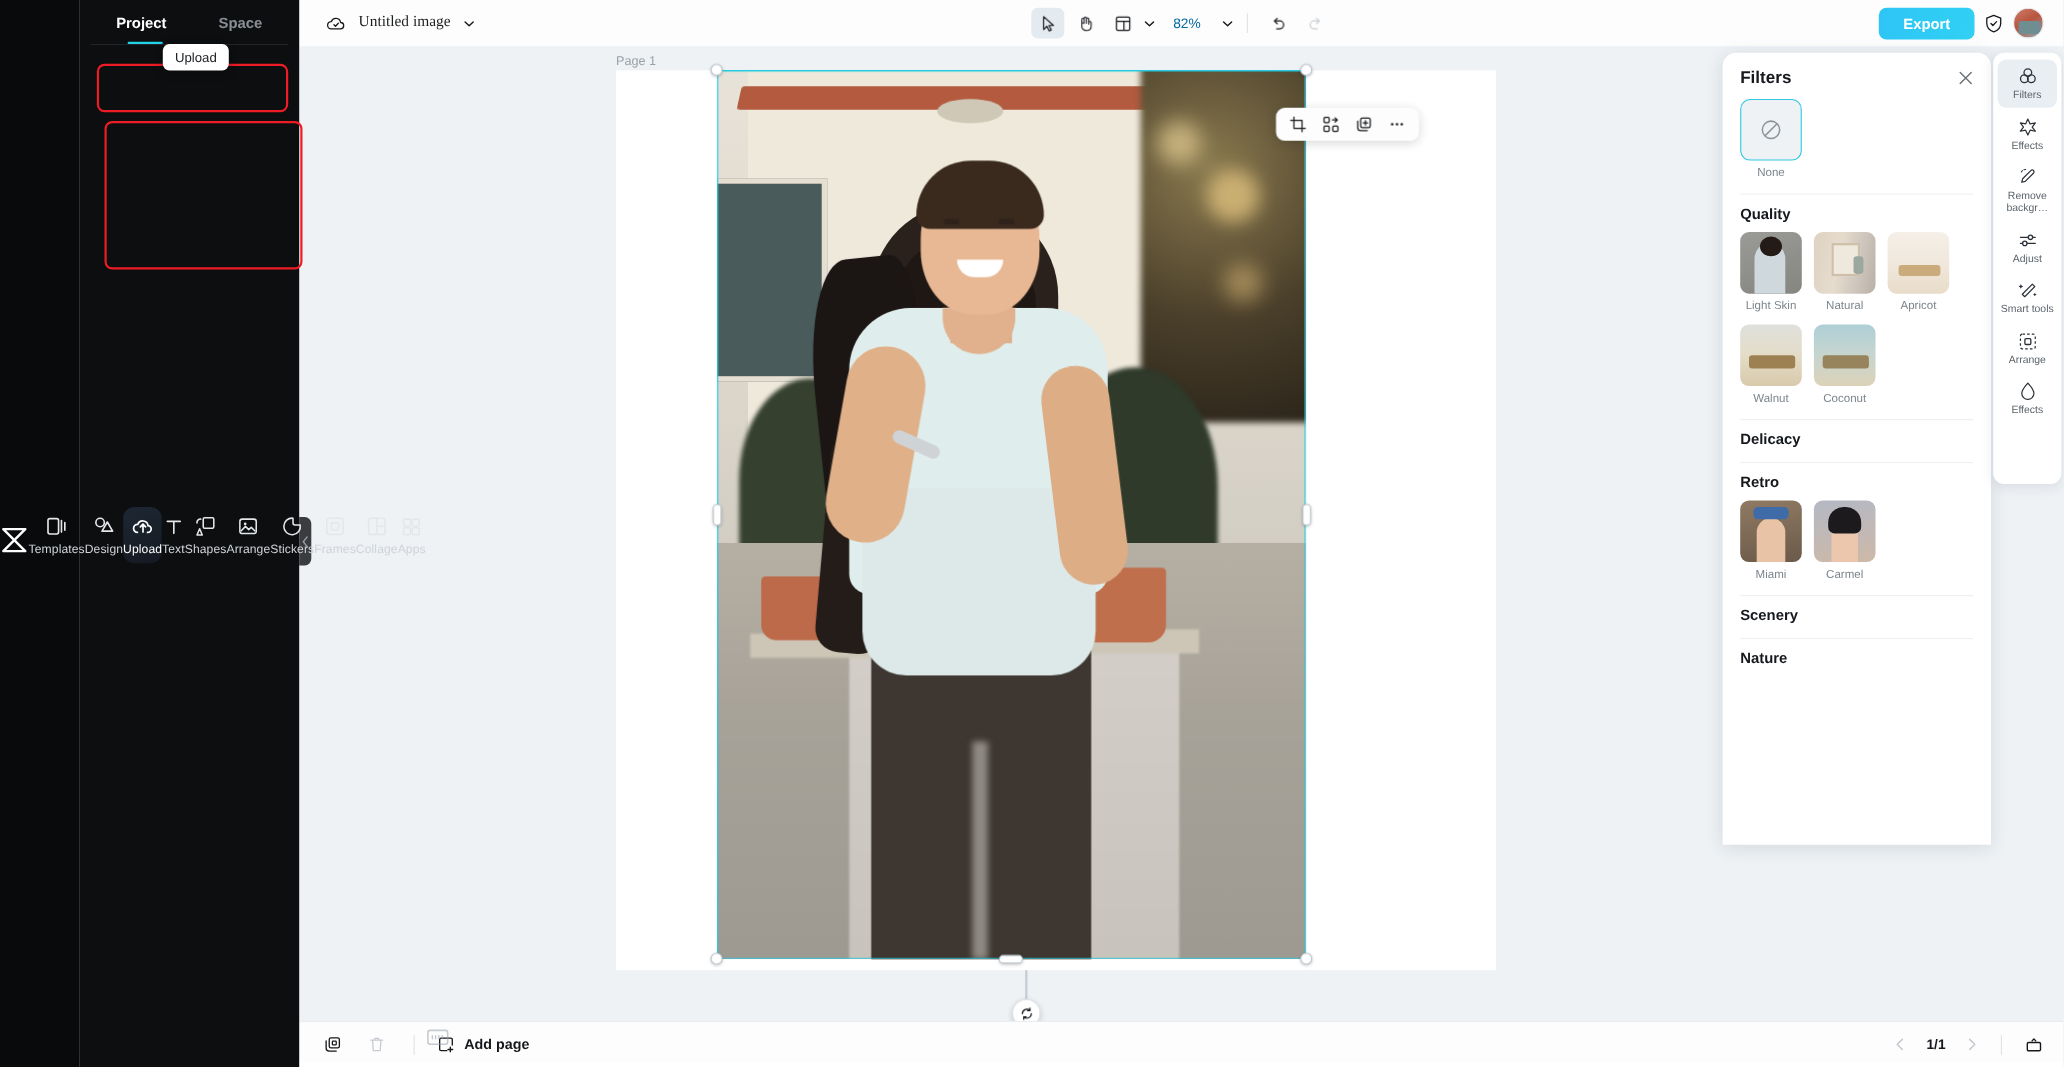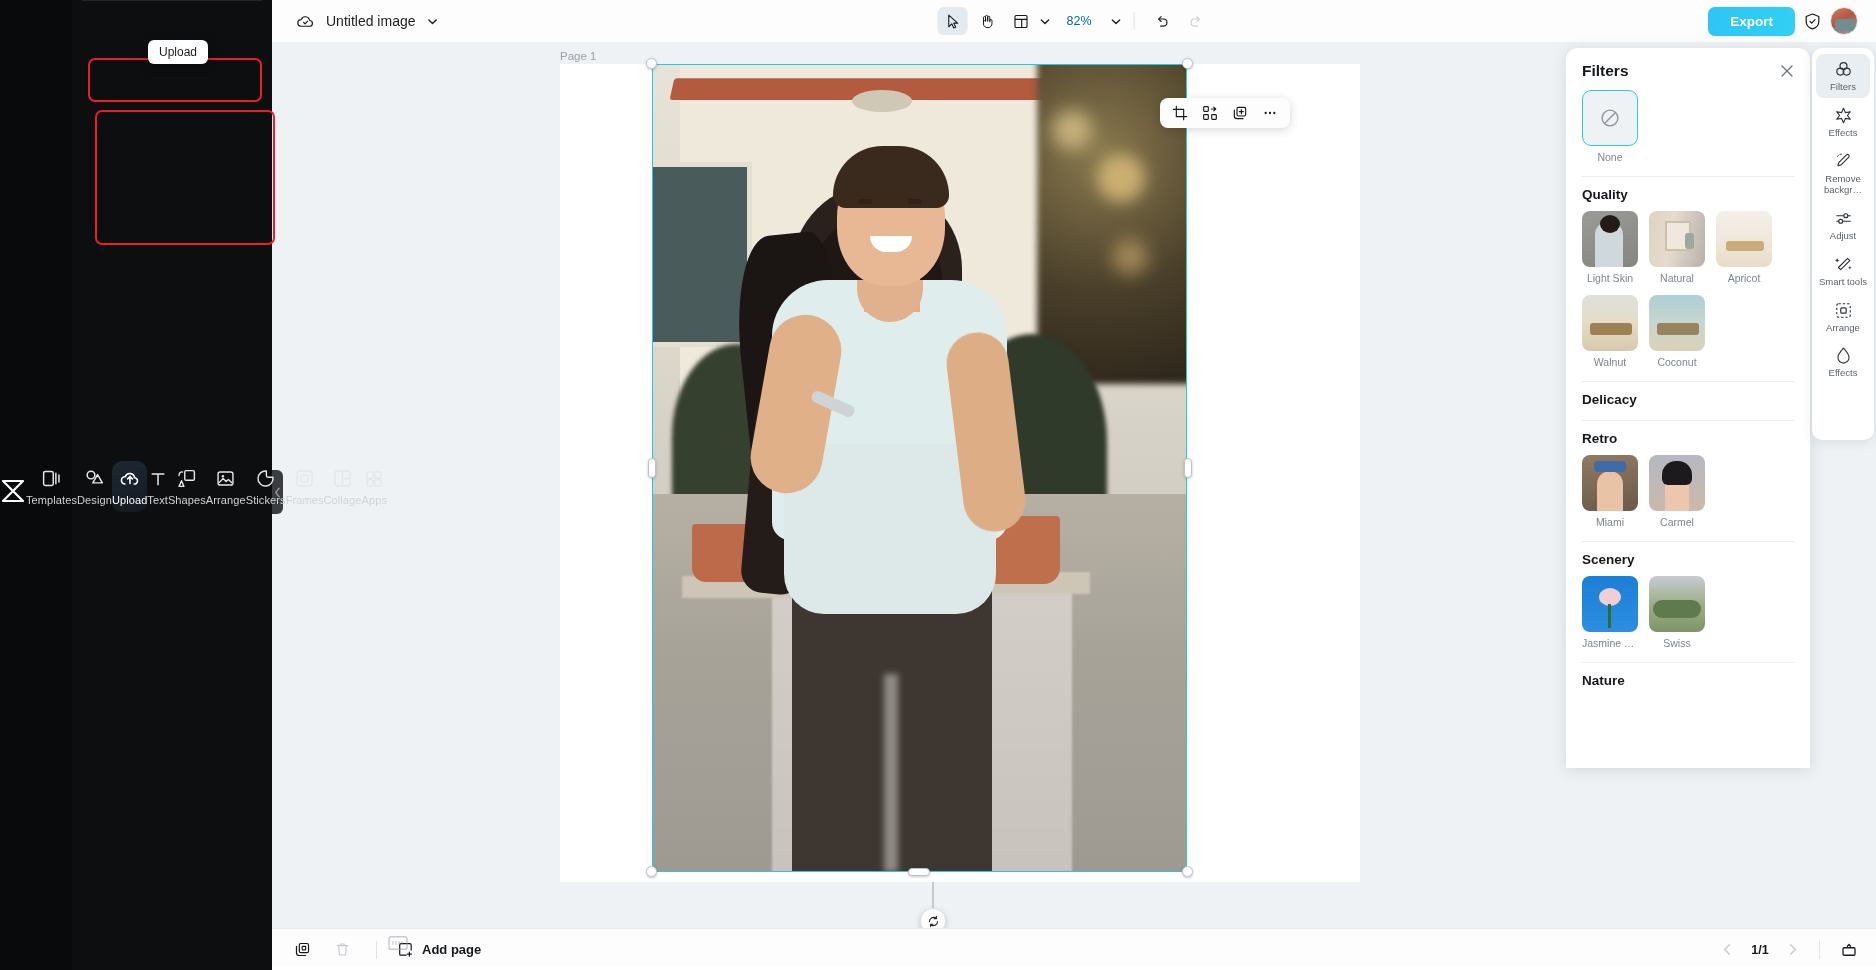--- a/index.html
+++ b/index.html
@@ -95,21 +95,21 @@
     display: flex; align-items: center; justify-content: center;
     cursor: pointer;
   }
 
   
   .topbar {
     position: absolute; left: 272px; top: 0; width: 1604px; height: 42px;
     background: #fdfdfd; display: flex; align-items: center;
     z-index: 20;
   }
-  .doc-name { display: flex; align-items: center; gap: 11px; padding-left: 24px; cursor: pointer; }
+  .doc-name { display: flex; align-items: center; gap: 11px; padding-left: 24px; cursor: pointer; font-family: Liberation Serif, serif; }
   .doc-title { font-size: 14px; color: #1b1d20; }
   .tools-center {
     position: absolute; left: 50%; transform: translateX(-50%);
     display: flex; align-items: center; gap: 4px;
   }
   .tbtn {
     width: 30px; height: 28px; border-radius: 6px;
     display: flex; align-items: center; justify-content: center; cursor: pointer;
   }
   .tbtn.sel { background: #e3eaf0; }
@@ -461,20 +461,25 @@
 
     <div class="rail-bottom">
       <svg width="22" height="18" viewBox="0 0 24 20">
           <rect x="2" y="3" width="20" height="14" rx="2.4" fill="none" stroke="#9aa0a7" stroke-width="1.6"></rect>
           <path d="M6.5 8.5v3M9.8 8.5v3M13.1 8.5v3M16.4 8.5v3" stroke="#9aa0a7" stroke-width="1.5" stroke-linecap="round"></path>
         </svg>
     </div>
   </div>
 
   <div class="panel">
+    <div class="panel-tabs">
+      <div class="panel-tab active">Project</div>
+      <div class="panel-tab">Space</div>
+      <div class="tab-underline"></div>
+    </div>
     <div class="panel-divider"></div>
   </div>
 
   <div class="tooltip">Upload</div>
 
   <div class="upload-row">
     <div class="btn-upload">
       <span>
         <svg width="17" height="17" viewBox="0 0 24 24">
             <path d="M6.5 17.5a4 4 0 0 1 .3-8 5.3 5.3 0 0 1 10.2 1.2 3.4 3.4 0 0 1-.5 6.8" fill="none" stroke="#fff" stroke-width="1.8" stroke-linecap="round"></path>
@@ -759,30 +764,20 @@
           <div class="fcell">
               <div class="fthumb t-carmel"></div>
               <div class="fcap">Carmel</div>
             </div>
         </div>
       </div>
       <div class="fp-sep"></div>
 
       <div>
         <div class="fp-group">Scenery</div>
-        <div class="grid3">
-          <div class="fcell">
-              <div class="fthumb t-jasmine"></div>
-              <div class="fcap">Jasmine Tea</div>
-            </div>
-          <div class="fcell">
-              <div class="fthumb t-swiss"></div>
-              <div class="fcap">Swiss</div>
-            </div>
-        </div>
       </div>
       <div class="fp-sep"></div>
 
       <div>
         <div class="fp-group">Nature</div>
 
       </div>
     </div>
   </div>
 

